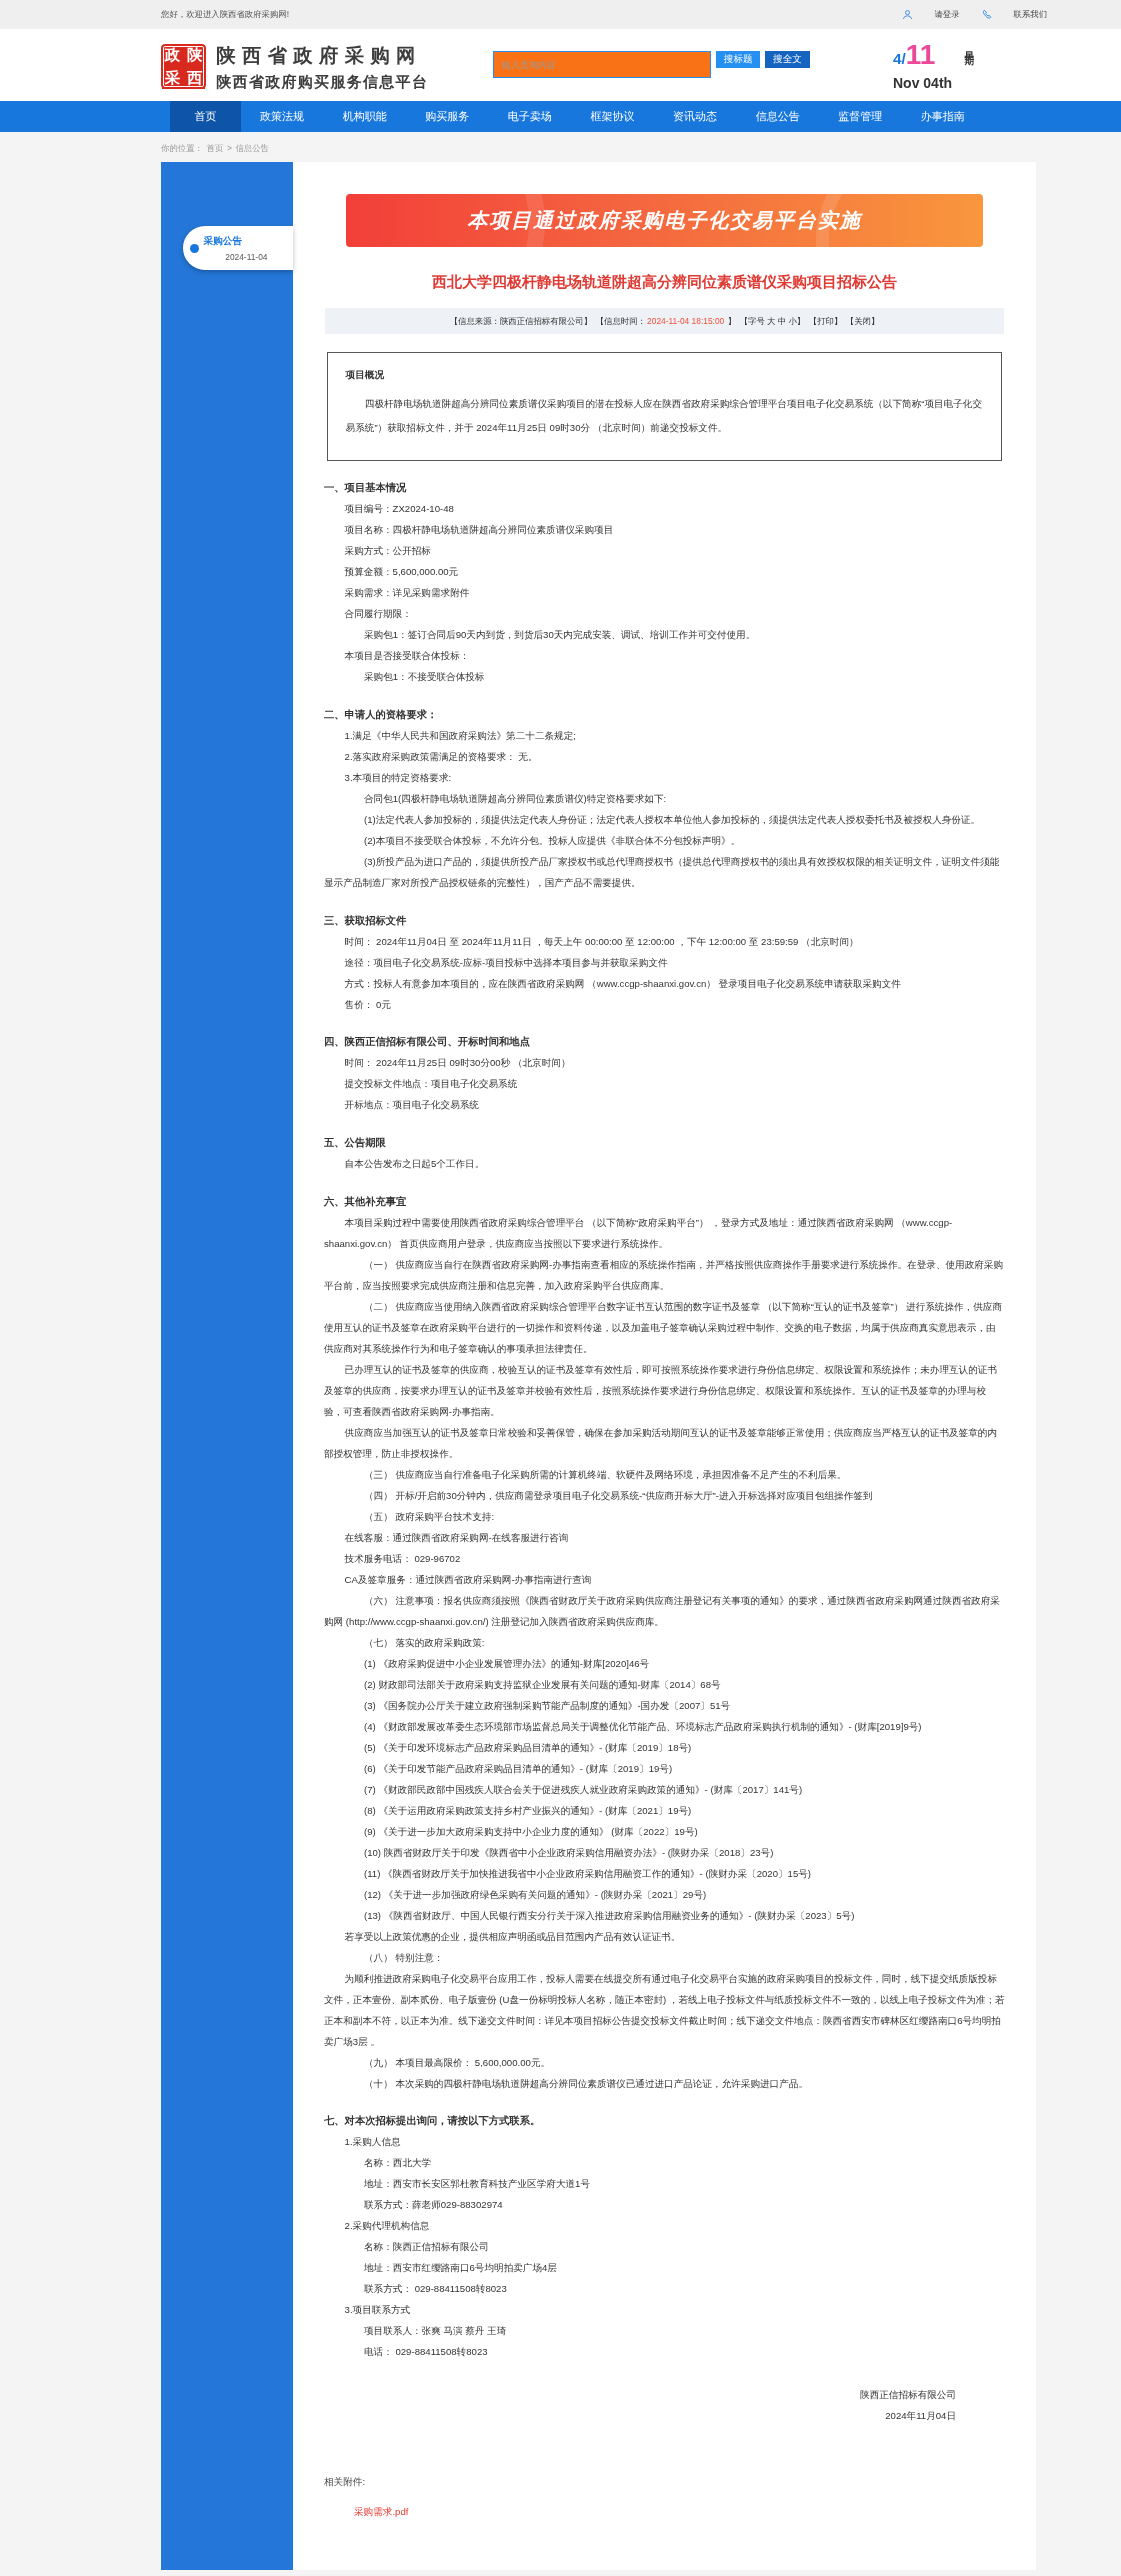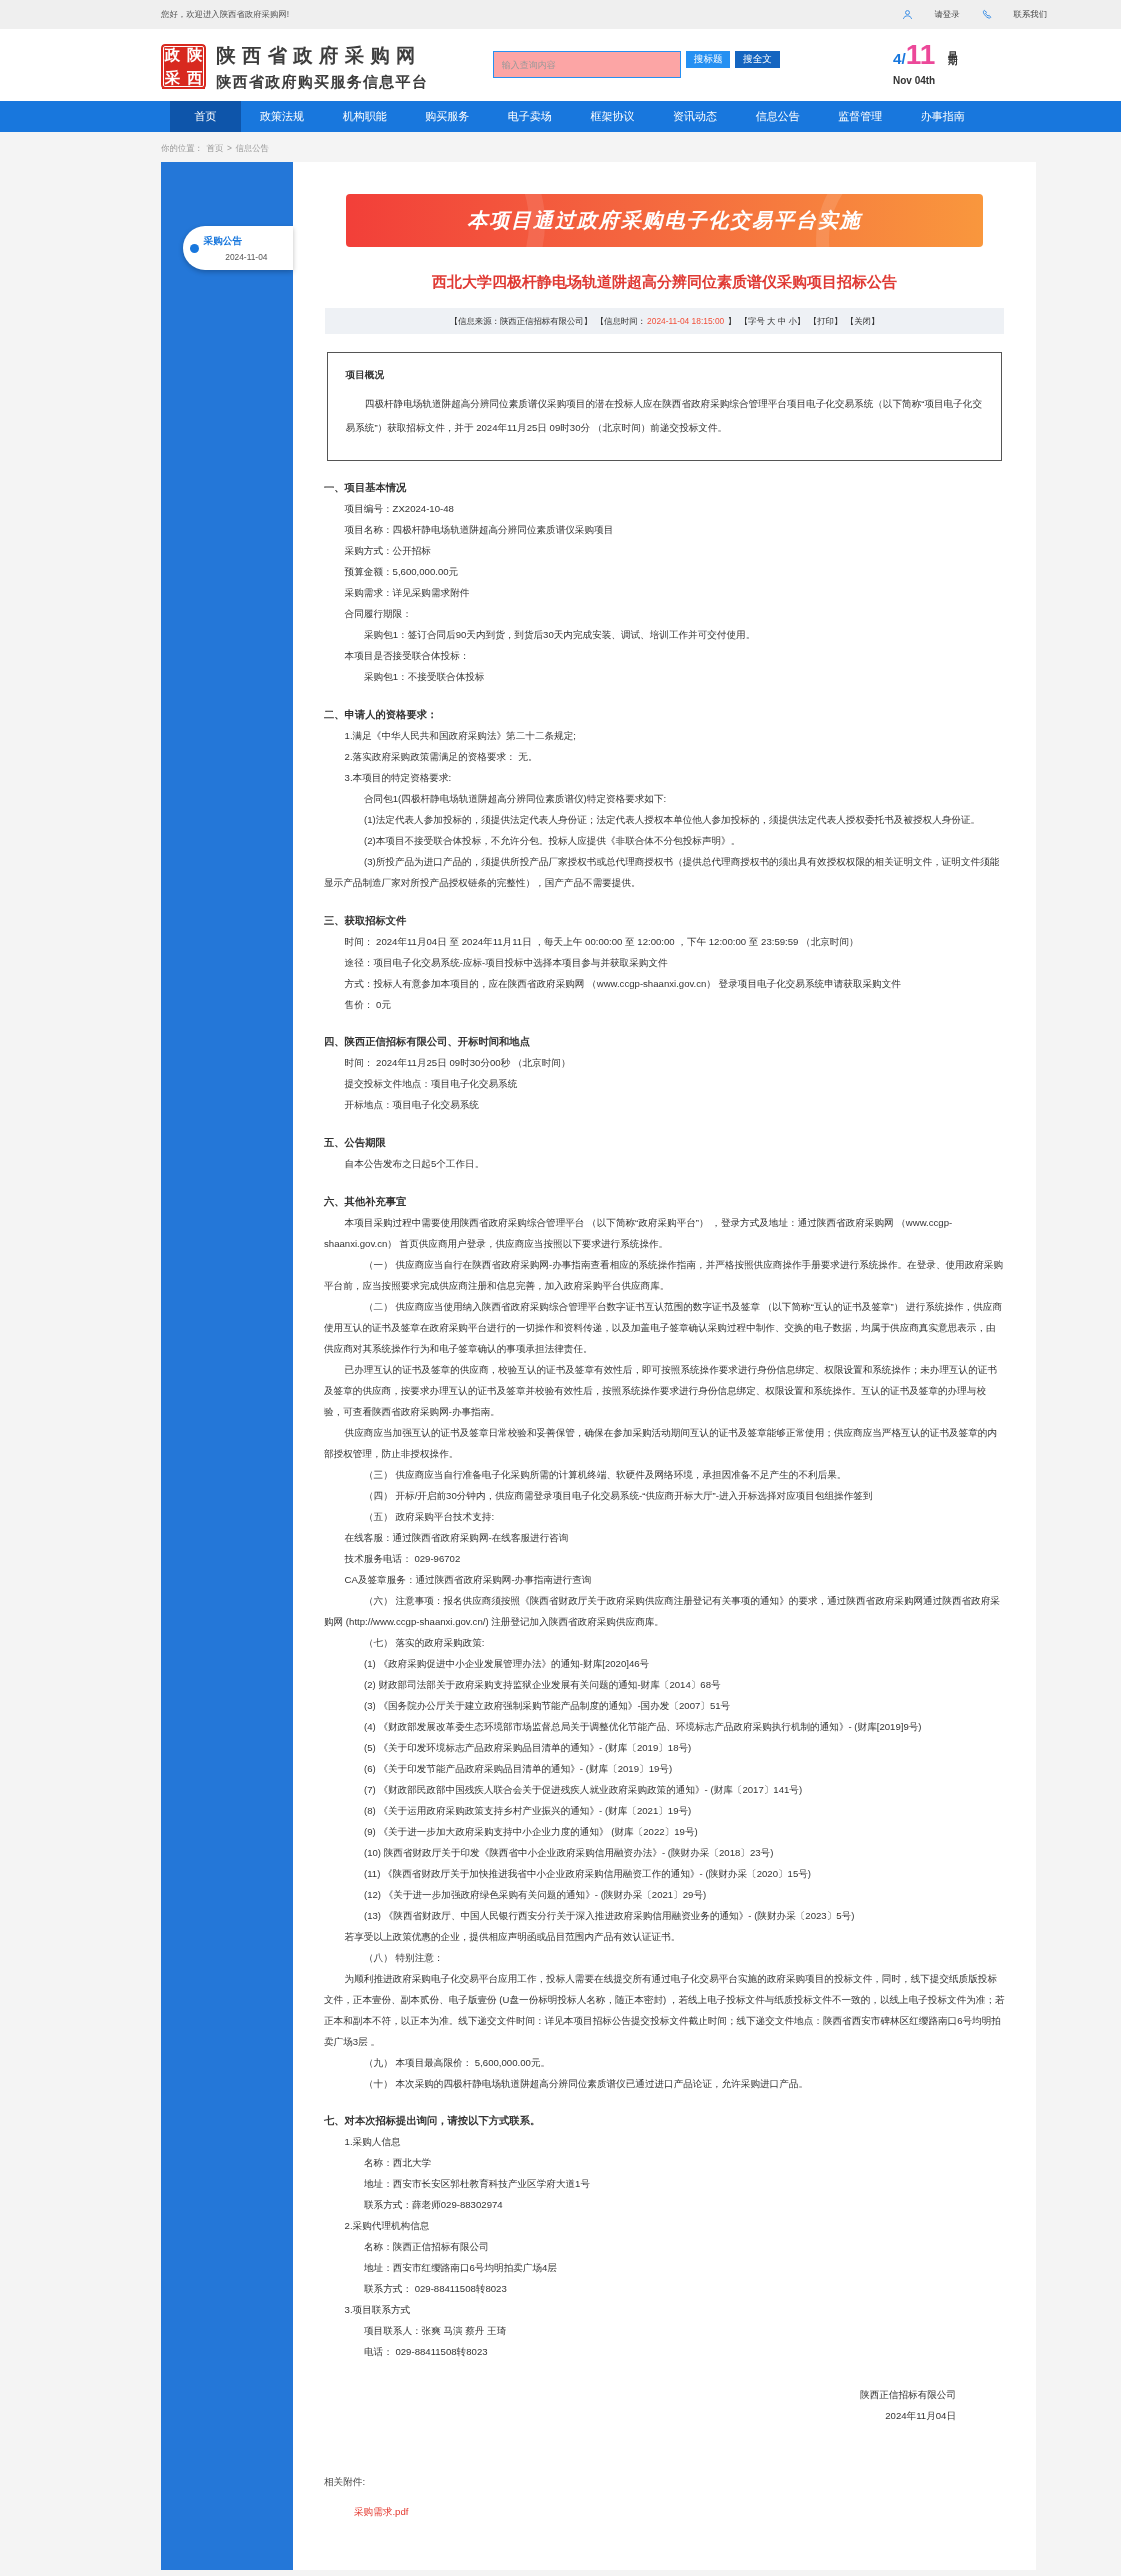--- a/index.html
+++ b/index.html
@@ -13,31 +13,31 @@
   
   .header{height:72px;background:#fff;position:relative;}
   .brand{position:absolute;left:161px;top:13px;display:flex;align-items:center;gap:10.3px;}
   .seal{width:45px;height:45px;background:#d8291f;border:1.9px solid #d8291f;display:grid;
         grid-template-columns:1fr 1fr;grid-template-rows:1fr 1fr;gap:1.3px;box-sizing:border-box;
         border-radius:3.9px;outline:1.3px solid #fff;outline-offset:-3.9px;}
   .seal span{display:flex;align-items:center;justify-content:center;color:#fff;font-weight:bold;font-size:15.4px;background:#d8291f;}
   .brand-text .site-name{font-size:19.3px;font-weight:bold;color:#3d3d3d;letter-spacing:6.4px;}
   .brand-text .site-sub{font-size:15px;font-weight:bold;color:#3d3d3d;letter-spacing:1.3px;margin-top:3.9px;}
   .search-wrap{position:absolute;left:493px;top:22px;display:flex;}
-  .search-input{width:188px;height:27px;border:1.3px solid #2590f2;box-sizing:border-box;padding:0 7.7px;
-                font-size:9px;color:#333;outline:none;background:#fca5a5;}
+  .search-input{width:218px;height:27px;border:1.3px solid #2590f2;box-sizing:border-box;padding:0 7.7px;
+                font-size:9px;color:#333;outline:none;background:#f97316;}
   .search-input::placeholder{color:#999;}
   .btn-search{height:17px;margin-left:5.1px;border:none;color:#fff;font-size:9.6px;padding:0 7.7px;cursor:pointer;}
   .btn-title{background:#2590f2;}
   .btn-full{background:#1565c0;}
   .date-block{position:absolute;left:893px;top:11.6px;display:flex;gap:10.3px;}
   .date-num{line-height:1;}
   .d-month{font-size:15.4px;color:#1877dd;font-weight:bold;}
   .d-day{font-size:28px;color:#ec4899;font-weight:bold;}
-  .date-en{font-size:10px;color:#333;font-weight:bold;margin-top:6.4px;}
+  .date-en{font-size:14px;color:#333;font-weight:bold;margin-top:6.4px;}
   .weekday{writing-mode:vertical-rl;font-size:9.6px;color:#333;font-weight:bold;letter-spacing:3.9px;margin-top:2.6px;}
   
   .navbar{height:31px;background:#1877dd;}
   .nav-inner{padding-left:170px;height:31px;display:flex;}
   .nav-item{display:inline-flex;align-items:center;height:31px;padding:0 19.3px;color:#fff;font-size:11px;
             cursor:pointer;white-space:nowrap;}
   .nav-item.active{background:#0e55aa;padding:0 24.4px;}
   
   .breadcrumb{padding:11px 0 8.4px 161px;font-size:8.4px;color:#999;}
   .breadcrumb span{margin-right:1.3px;}

